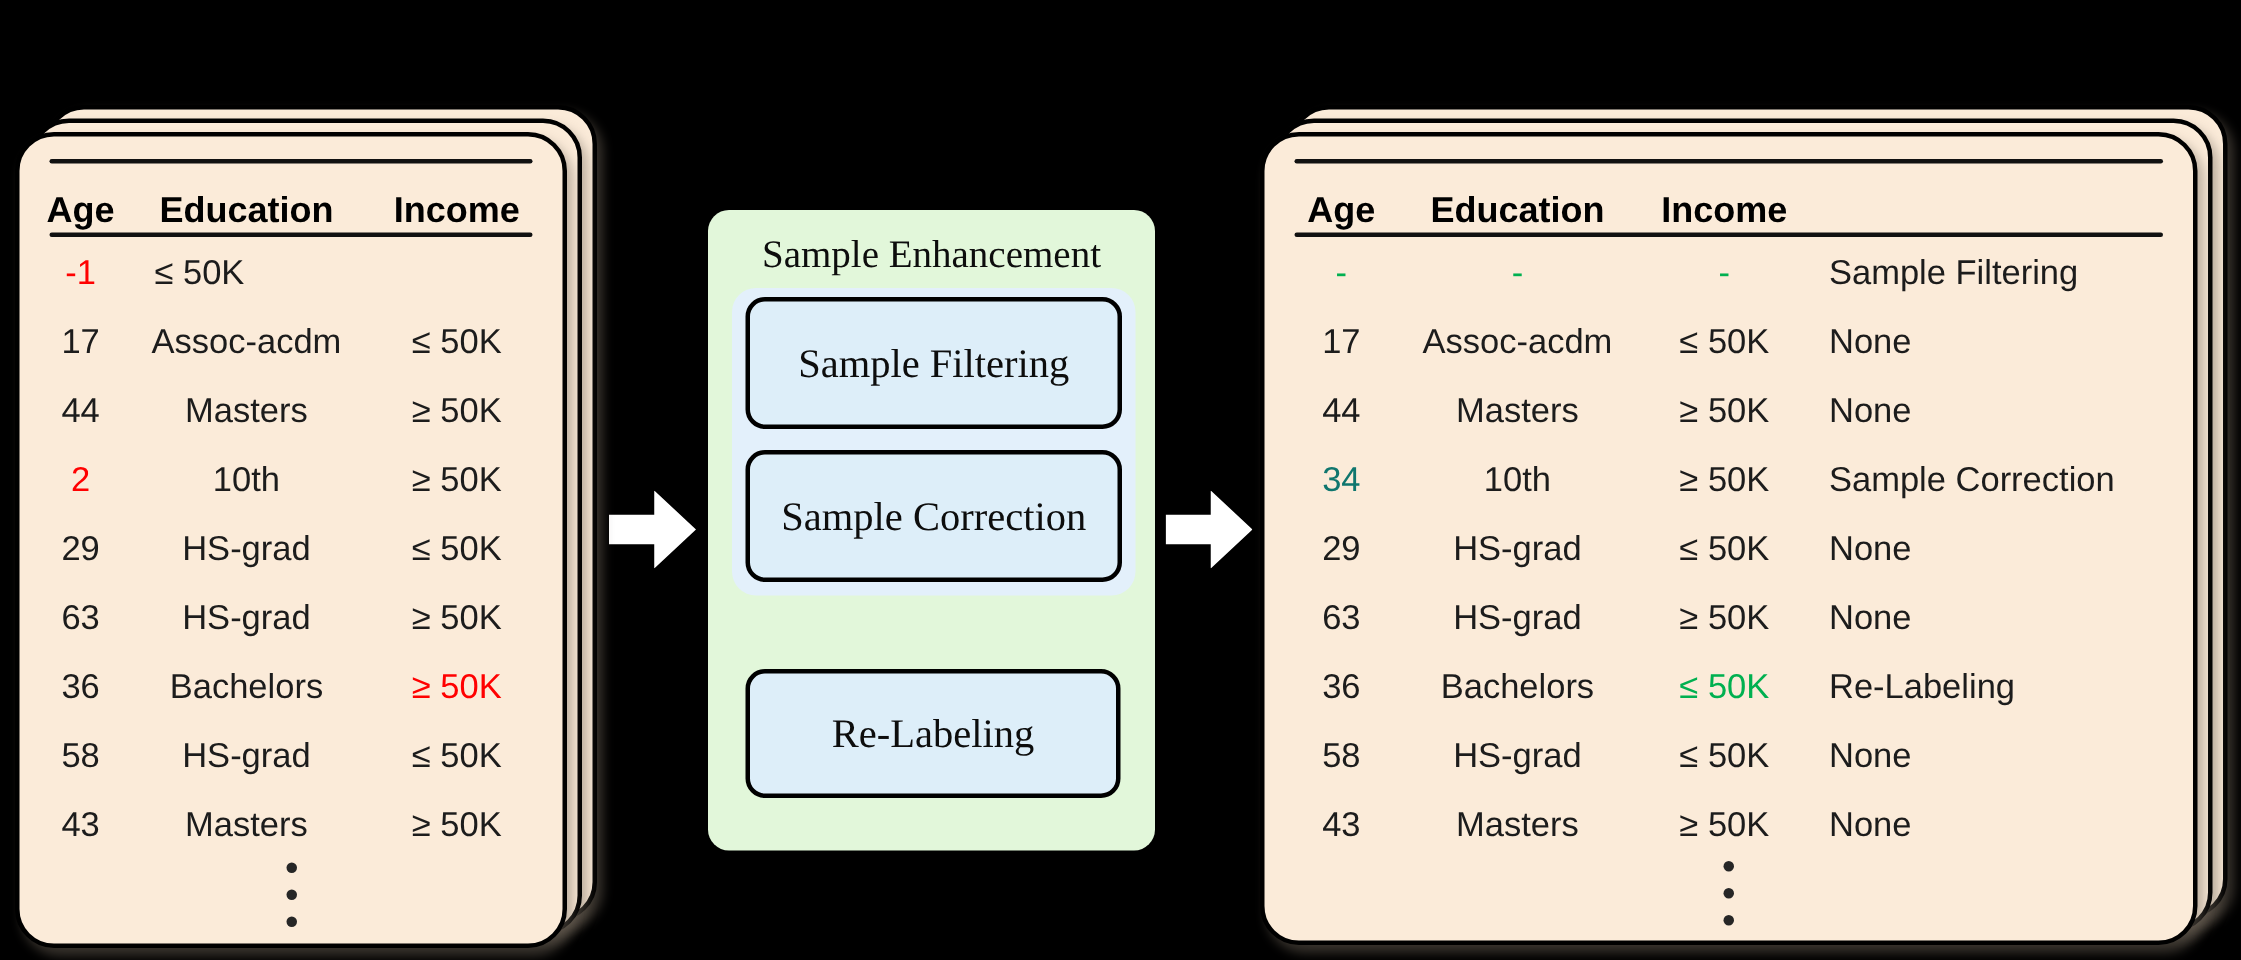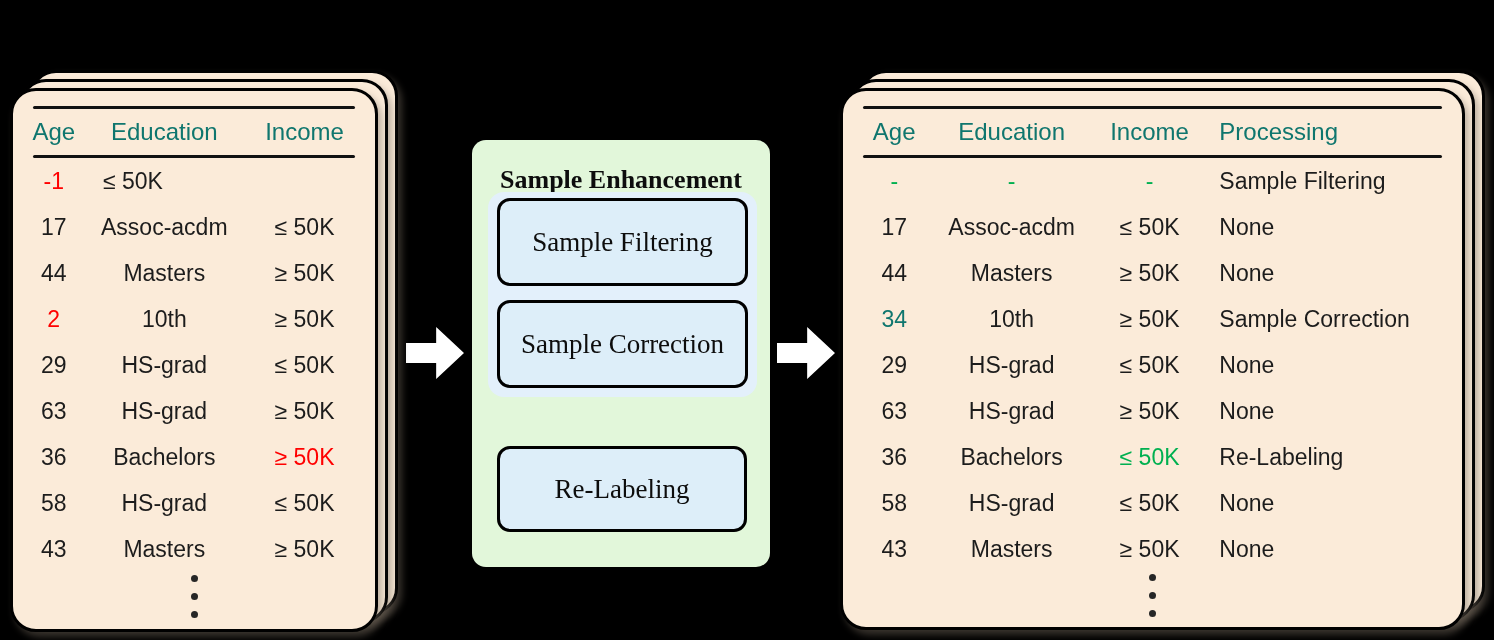--- a/index.html
+++ b/index.html
@@ -16,22 +16,22 @@
 
   .left-stack .main{left:10px;top:88px;width:368px;height:544px;}
   .left-stack .b1{left:20px;top:79px;width:368px;height:544px;}
   .left-stack .b2{left:30px;top:70px;width:368px;height:544px;}
 
   .right-stack .main{left:840px;top:88px;width:625px;height:542px;}
   .right-stack .b1{left:850px;top:79px;width:625px;height:542px;}
   .right-stack .b2{left:860px;top:70px;width:625px;height:542px;}
 
   .rule{height:3px;background:#111;border-radius:2px;margin:0 4px;flex:0 0 auto;}
-  .thead{display:flex;align-items:center;height:46px;flex:0 0 auto;
-         font-size:24px;color:#0f766e;}
+  .thead{display:flex;align-items:flex-end;height:46px;flex:0 0 auto;
+         font-size:24px;color:#000000;font-weight:bold;}
   .tbody{flex:0 0 auto;}
   .trow{display:flex;align-items:center;height:46px;font-size:23px;color:#1c1c1c;}
   .cell{text-align:center;white-space:nowrap;overflow:visible;}
 
   .ltab .c0{width:15%;}
   .ltab .c1{width:52%;}
   .ltab .c2{width:33%;}
 
   .rtab .c0{width:12%;}
   .rtab .c1{width:28%;}
@@ -41,21 +41,21 @@
   .ellipsis{flex:1 1 auto;display:flex;flex-direction:column;align-items:center;
             justify-content:center;gap:11px;}
   .dot{width:7px;height:7px;border-radius:50%;background:#262626;}
 
   
   .panel{position:absolute;left:472px;top:140px;width:298px;height:427px;
          background:#e2f7da;border-radius:14px;z-index:2;
          font-family:"Liberation Serif",serif;color:#0d0d0d;}
   .panel-title{position:absolute;left:0;width:100%;text-align:center;
                font-size:26px;line-height:28px;}
-  .t-sample{top:26px;font-weight:bold;}
+  .t-sample{top:16px;}
   .t-label{top:274px;}
   .bluewrap{position:absolute;left:16px;top:52px;width:269px;height:205px;
             background:#e3f0fb;border-radius:16px;}
   .pbox{position:absolute;background:#ddeef9;border:3px solid #000;border-radius:13px;
         box-sizing:border-box;display:flex;align-items:center;justify-content:center;
         font-size:27px;}
   .box-filter{left:9px;top:6px;width:251px;height:88px;}
   .box-correct{left:9px;top:108px;width:251px;height:88px;}
   .box-relabel{left:25px;top:306px;width:250px;height:86px;}
 
@@ -150,21 +150,20 @@
 
   <div class="stack right-stack">
     <div class="card b2"></div>
     <div class="card b1"></div>
     <div class="card main rtab" id="right-table">
       <div class="rule"></div>
       <div class="thead">
           <div class="cell c0">Age</div>
           <div class="cell c1">Education</div>
           <div class="cell c2">Income</div>
-          <div class="cell c3">Processing</div>
         </div>
       <div class="rule"></div>
       <div class="tbody">
           <div class="trow">
             <div class="cell c0" style="color: rgb(0, 176, 80);">-</div>
             <div class="cell c1" style="color: rgb(0, 176, 80);">-</div>
             <div class="cell c2" style="color: rgb(0, 176, 80);">-</div>
             <div class="cell c3">Sample Filtering</div>
           </div>
           <div class="trow">

